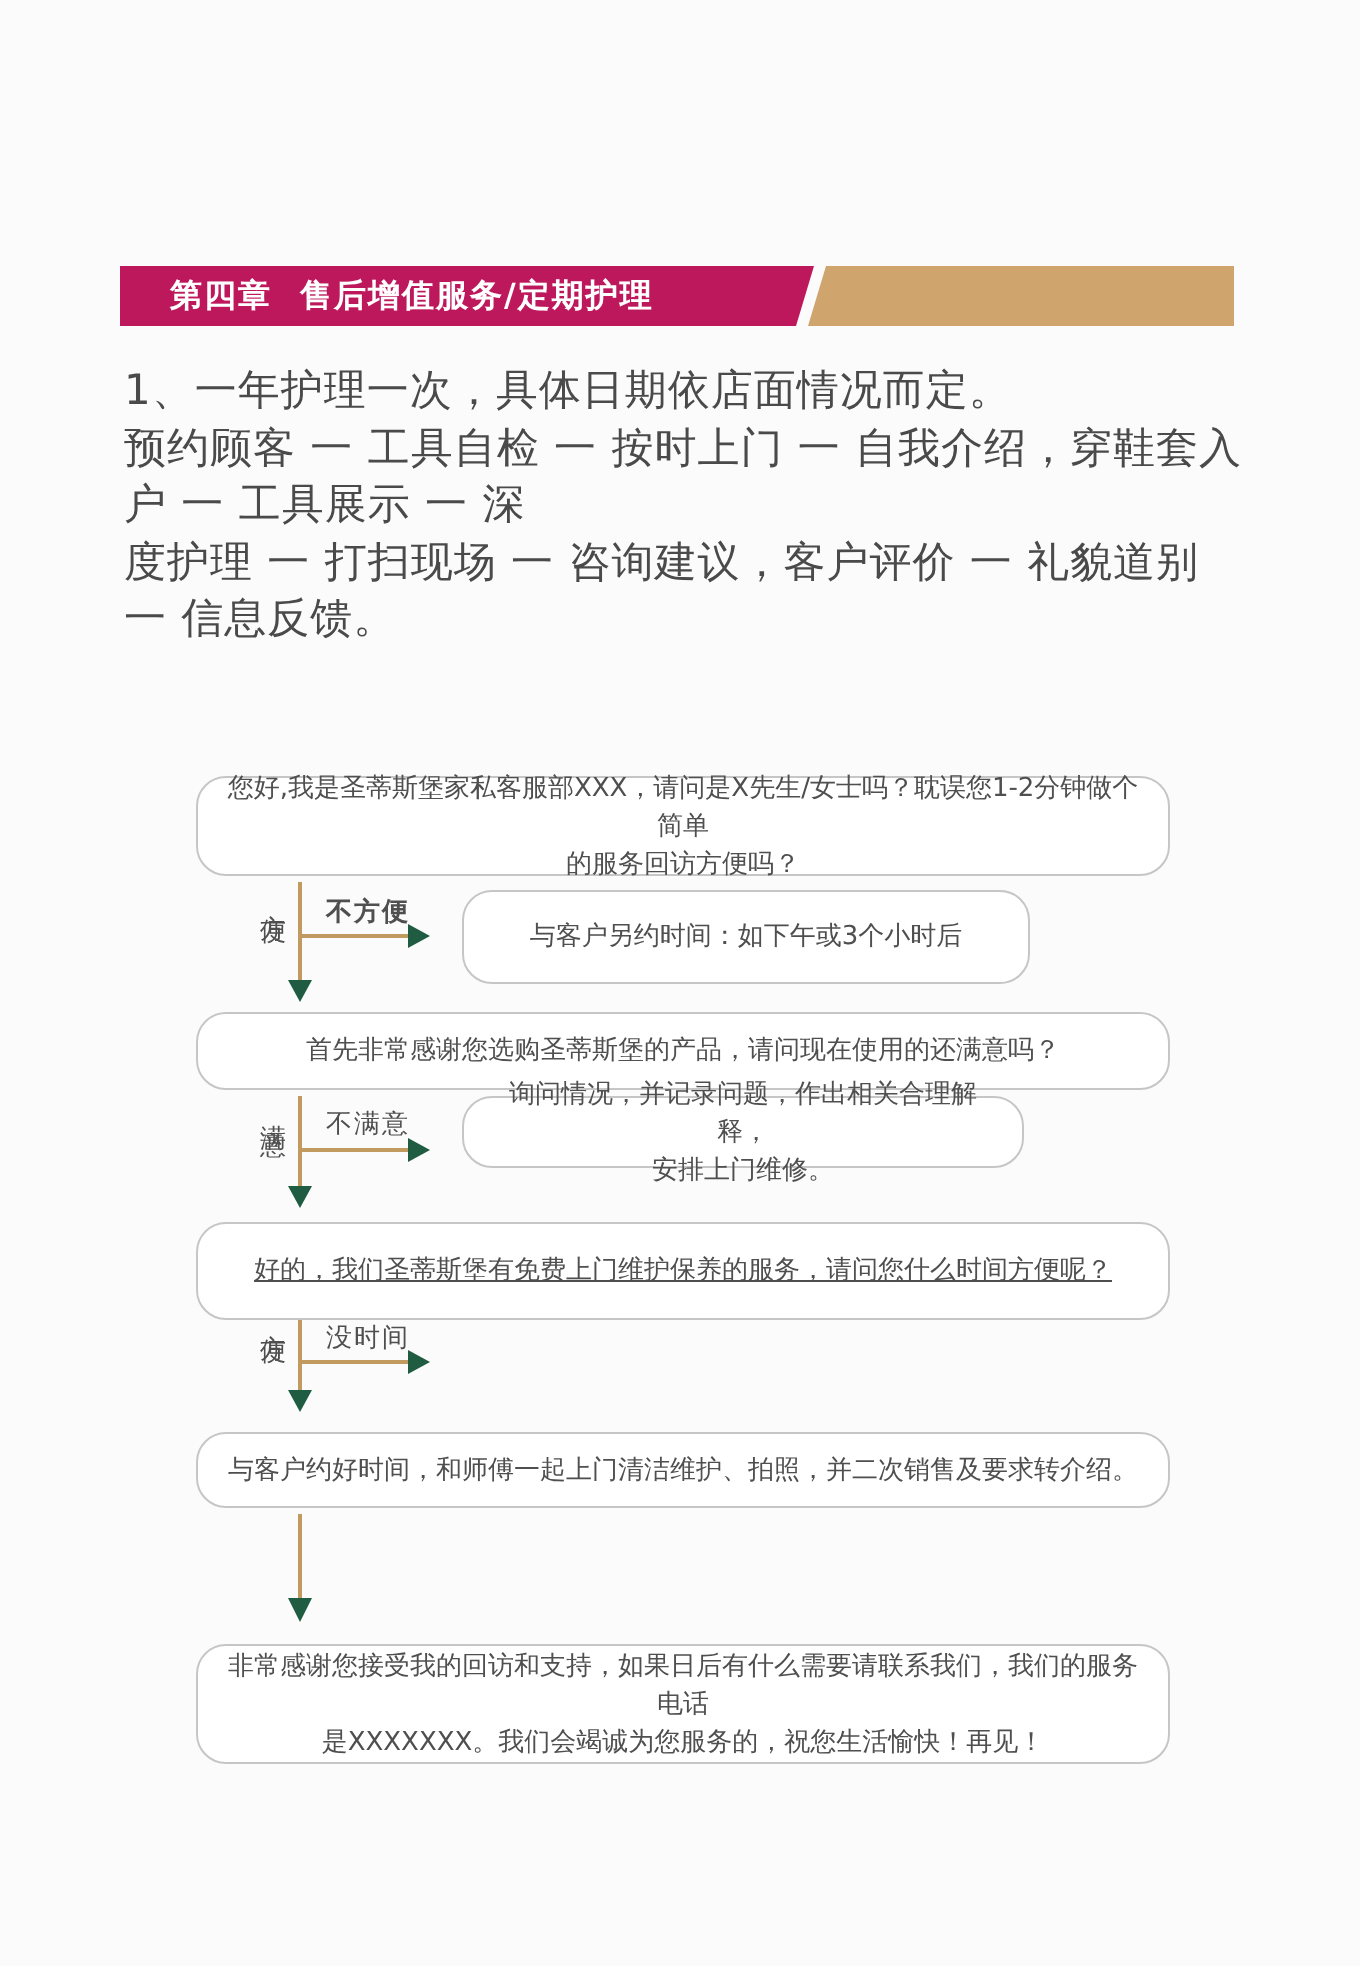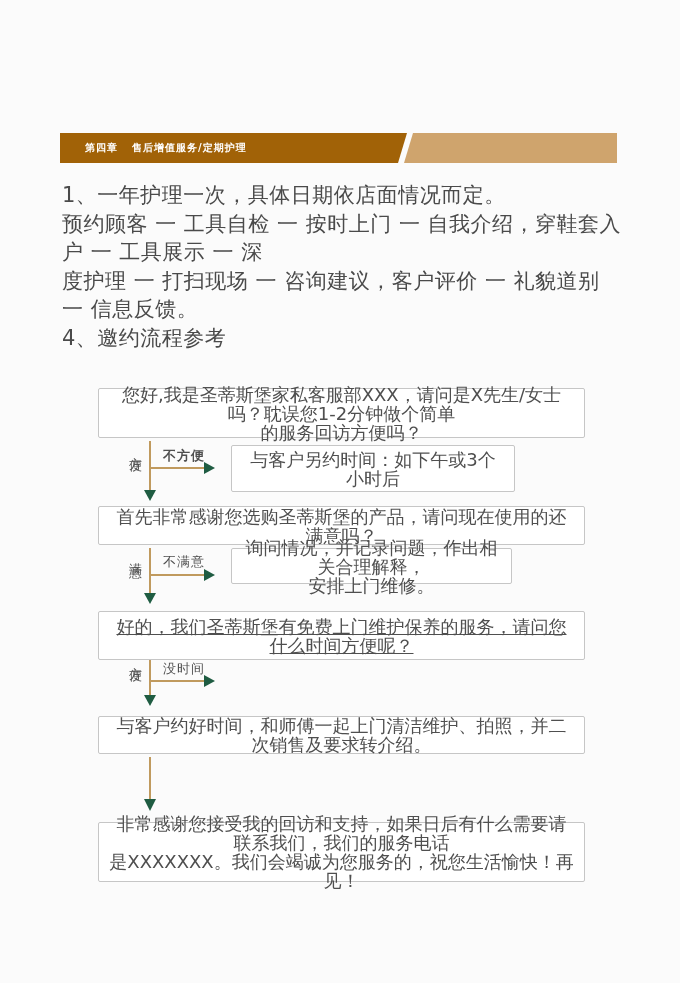--- a/index.html
+++ b/index.html
@@ -1,35 +1,35 @@
 <!DOCTYPE html>
 <html><head>
 <meta charset="utf-8">
 <style>
   html,body{margin:0;padding:0;}
   body{font-family:"DejaVu Sans","Liberation Sans",sans-serif;}
   .page{position:relative;width:680px;height:983px;background:#fbfbfb;overflow:hidden;color:#4f4f4f;}
 
   
-  .banner-green{position:absolute;left:60px;top:133px;width:347px;height:30px;background:#a16207;
+  .banner-green{position:absolute;left:60px;top:133px;width:347px;height:30px;background:#be185d;
     clip-path:polygon(0 0,100% 0,calc(100% - 9px) 100%,0 100%);
-    color:#ffffff;font-size:10px;font-weight:bold;line-height:30px;padding-left:25px;box-sizing:border-box;
+    color:#ffffff;font-size:16px;font-weight:bold;line-height:30px;padding-left:25px;box-sizing:border-box;
     letter-spacing:1px;white-space:nowrap;}
   .banner-green .chapter{margin-right:14px;}
   .banner-tan{position:absolute;left:404px;top:133px;width:213px;height:30px;background:#cfa46d;
     clip-path:polygon(9px 0,100% 0,100% 100%,0 100%);}
 
   
   .body-text{position:absolute;left:62px;top:181px;width:560px;}
   .body-text p{margin:0;font-size:21px;line-height:28.6px;letter-spacing:0.5px;white-space:pre-line;color:#4a4a4a;}
 
   
-  .fbox{position:absolute;background:#ffffff;border:1px solid #c6c6c6;border-radius:2px;
+  .fbox{position:absolute;background:#ffffff;border:1px solid #c6c6c6;border-radius:15px;
     display:flex;align-items:center;justify-content:center;text-align:center;
-    font-size:18px;line-height:19px;color:#4f4f4f;white-space:pre-line;box-sizing:border-box;padding:2px 10px;}
+    font-size:13px;line-height:19px;color:#4f4f4f;white-space:pre-line;box-sizing:border-box;padding:2px 10px;}
   .bA{left:98px;top:388px;width:487px;height:50px;}
   .bB{left:231px;top:445px;width:284px;height:47px;}
   .bC{left:98px;top:506px;width:487px;height:39px;}
   .bD{left:231px;top:548px;width:281px;height:36px;}
   .bE{left:98px;top:611px;width:487px;height:49px;text-decoration:underline;}
   .bF{left:231px;top:654px;width:281px;height:52px;}
   .bG{left:98px;top:716px;width:487px;height:38px;}
   .bH{left:98px;top:822px;width:487px;height:60px;}
 
   
@@ -51,21 +51,20 @@
 
   <div class="banner-green">
     <span class="chapter">第四章</span><span>售后增值服务/定期护理</span>
   </div>
   <div class="banner-tan"></div>
 
   <div class="body-text">
     <p>1、一年护理一次，具体日期依店面情况而定。</p>
     <p>预约顾客 一 工具自检 一 按时上门 一 自我介绍，穿鞋套入户 一 工具展示 一 深
 度护理 一 打扫现场 一 咨询建议，客户评价 一 礼貌道别 一 信息反馈。</p>
-    <p>4、邀约流程参考</p>
   </div>
 
   <svg class="arrows" width="680" height="983" viewBox="0 0 680 983">
     <g stroke="#c09a5e" stroke-width="2">
 
       <line x1="150" y1="441" x2="150" y2="491"></line>
       <line x1="150" y1="468" x2="204" y2="468"></line>
 
       <line x1="150" y1="548" x2="150" y2="594"></line>
       <line x1="150" y1="575" x2="204" y2="575"></line>

